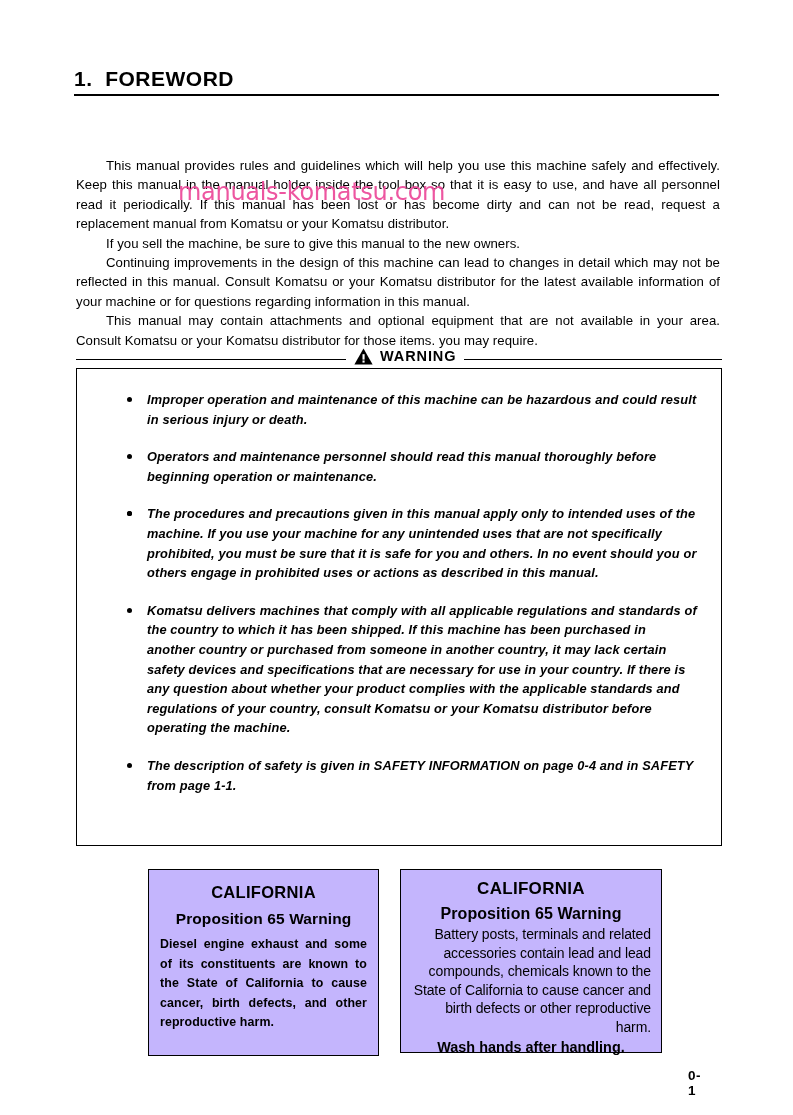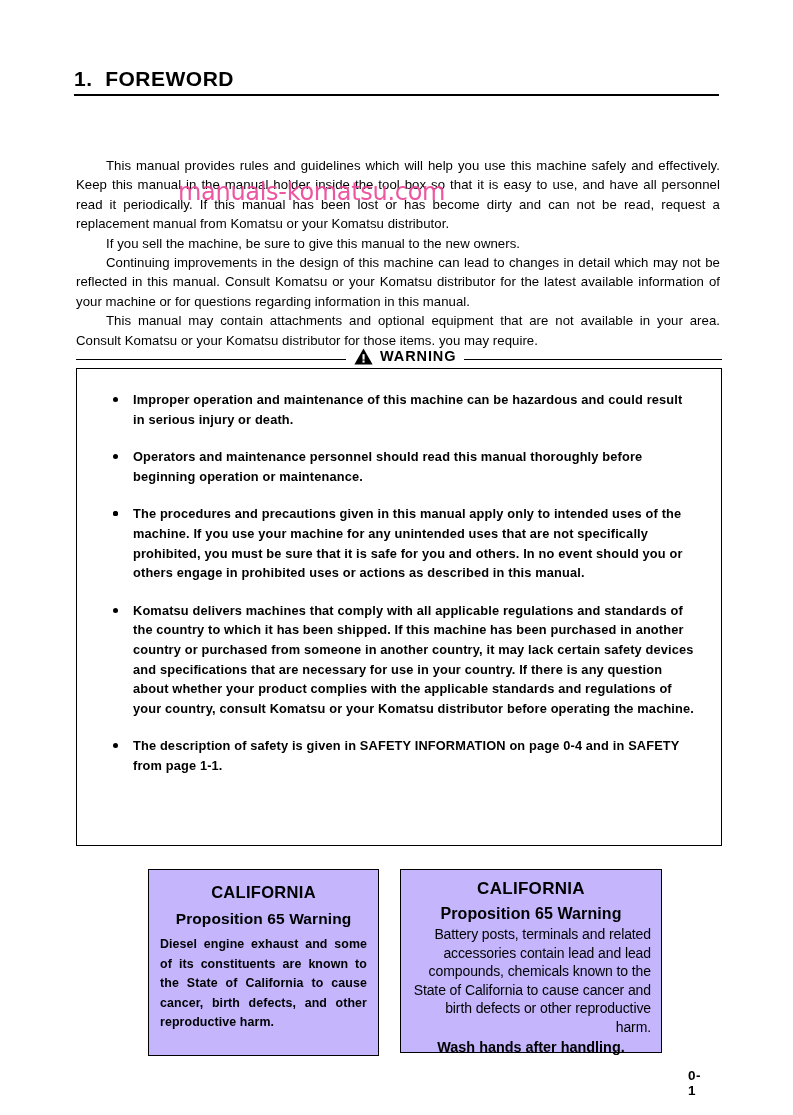--- a/index.html
+++ b/index.html
@@ -107,22 +107,23 @@
   .warning-label .wtext {
     font-size: 14.5px;
     font-weight: bold;
     letter-spacing: 0.9px;
   }
   .warning-box {
     border: 1.6px solid #000;
     border-top: none;
     height: 478px;
     box-sizing: border-box;
-    padding: 22px 24px 10px 24px;
+    padding: 22px 24px 10px 38px;
     position: relative;
+    font-style: italic;
   }
   .warning-box::before {
     content: "";
     position: absolute;
     left: 0; right: 0; top: 0;
     height: 0;
     border-top: 1.6px solid #000;
   }
   .wbullets {
     list-style: none;

